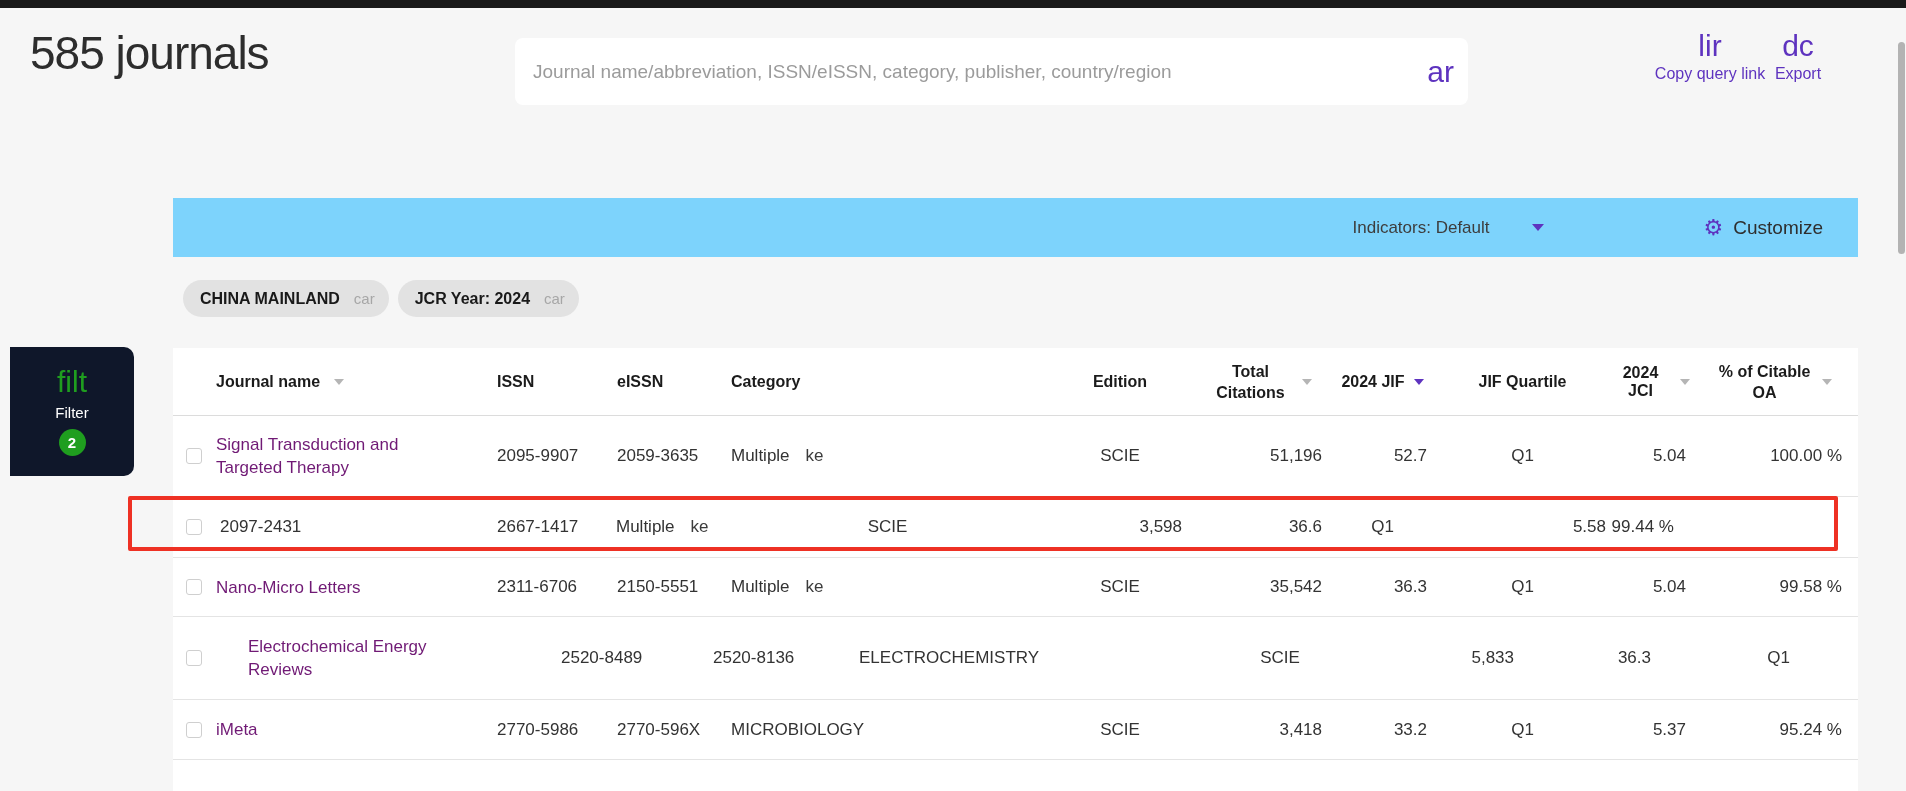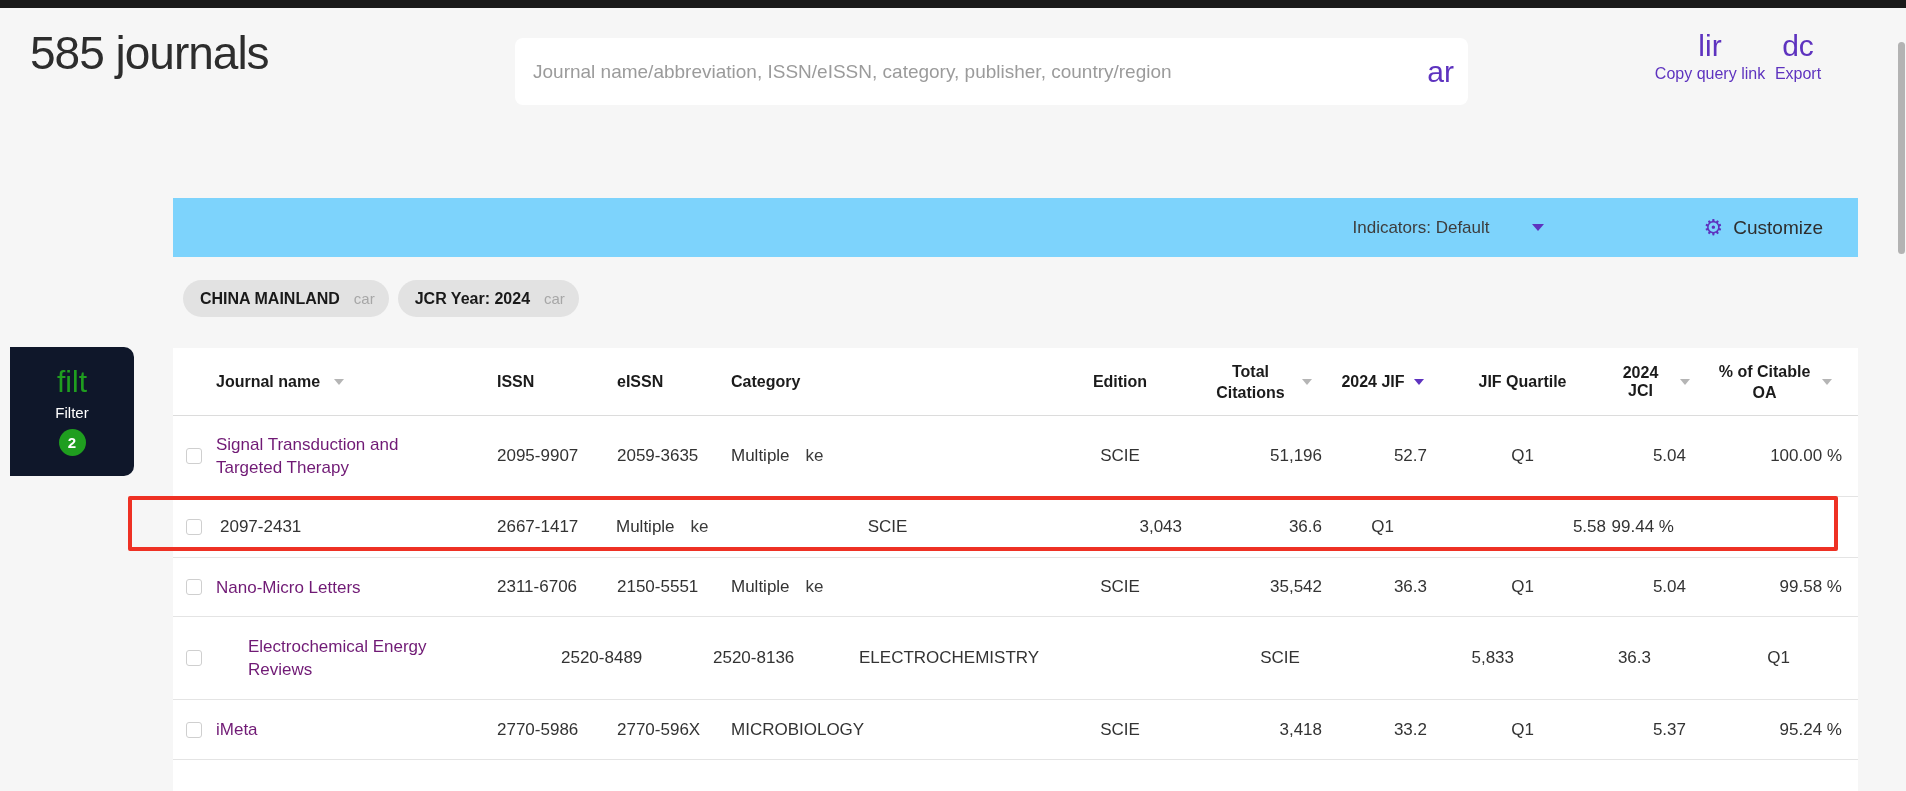--- a/index.html
+++ b/index.html
@@ -240,21 +240,21 @@
         <div class="cell c-check">
           <div class="checkbox"></div>
         </div>
         <div class="cell c-plain">2097-2431</div>
         <div class="cell c-plain">2667-1417</div>
         <div class="cell c-cat">
           <span>Multiple</span>
           <span class="cat-icon-text">ke</span>
         </div>
         <div class="cell c-edition">SCIE</div>
-        <div class="cell c-num">3,043</div>
+        <div class="cell c-num">3,598</div>
         <div class="cell c-num">36.6</div>
         <div class="cell c-center">Q1</div>
         <div class="cell c-num c-jci">5.58</div>
         <div class="cell c-num c-oa">99.44 %</div>
       </div>
       <div class="t-row" style="height: 59px;">
         <div class="cell c-check">
           <div class="checkbox"></div>
         </div>
         <div class="cell c-name">

